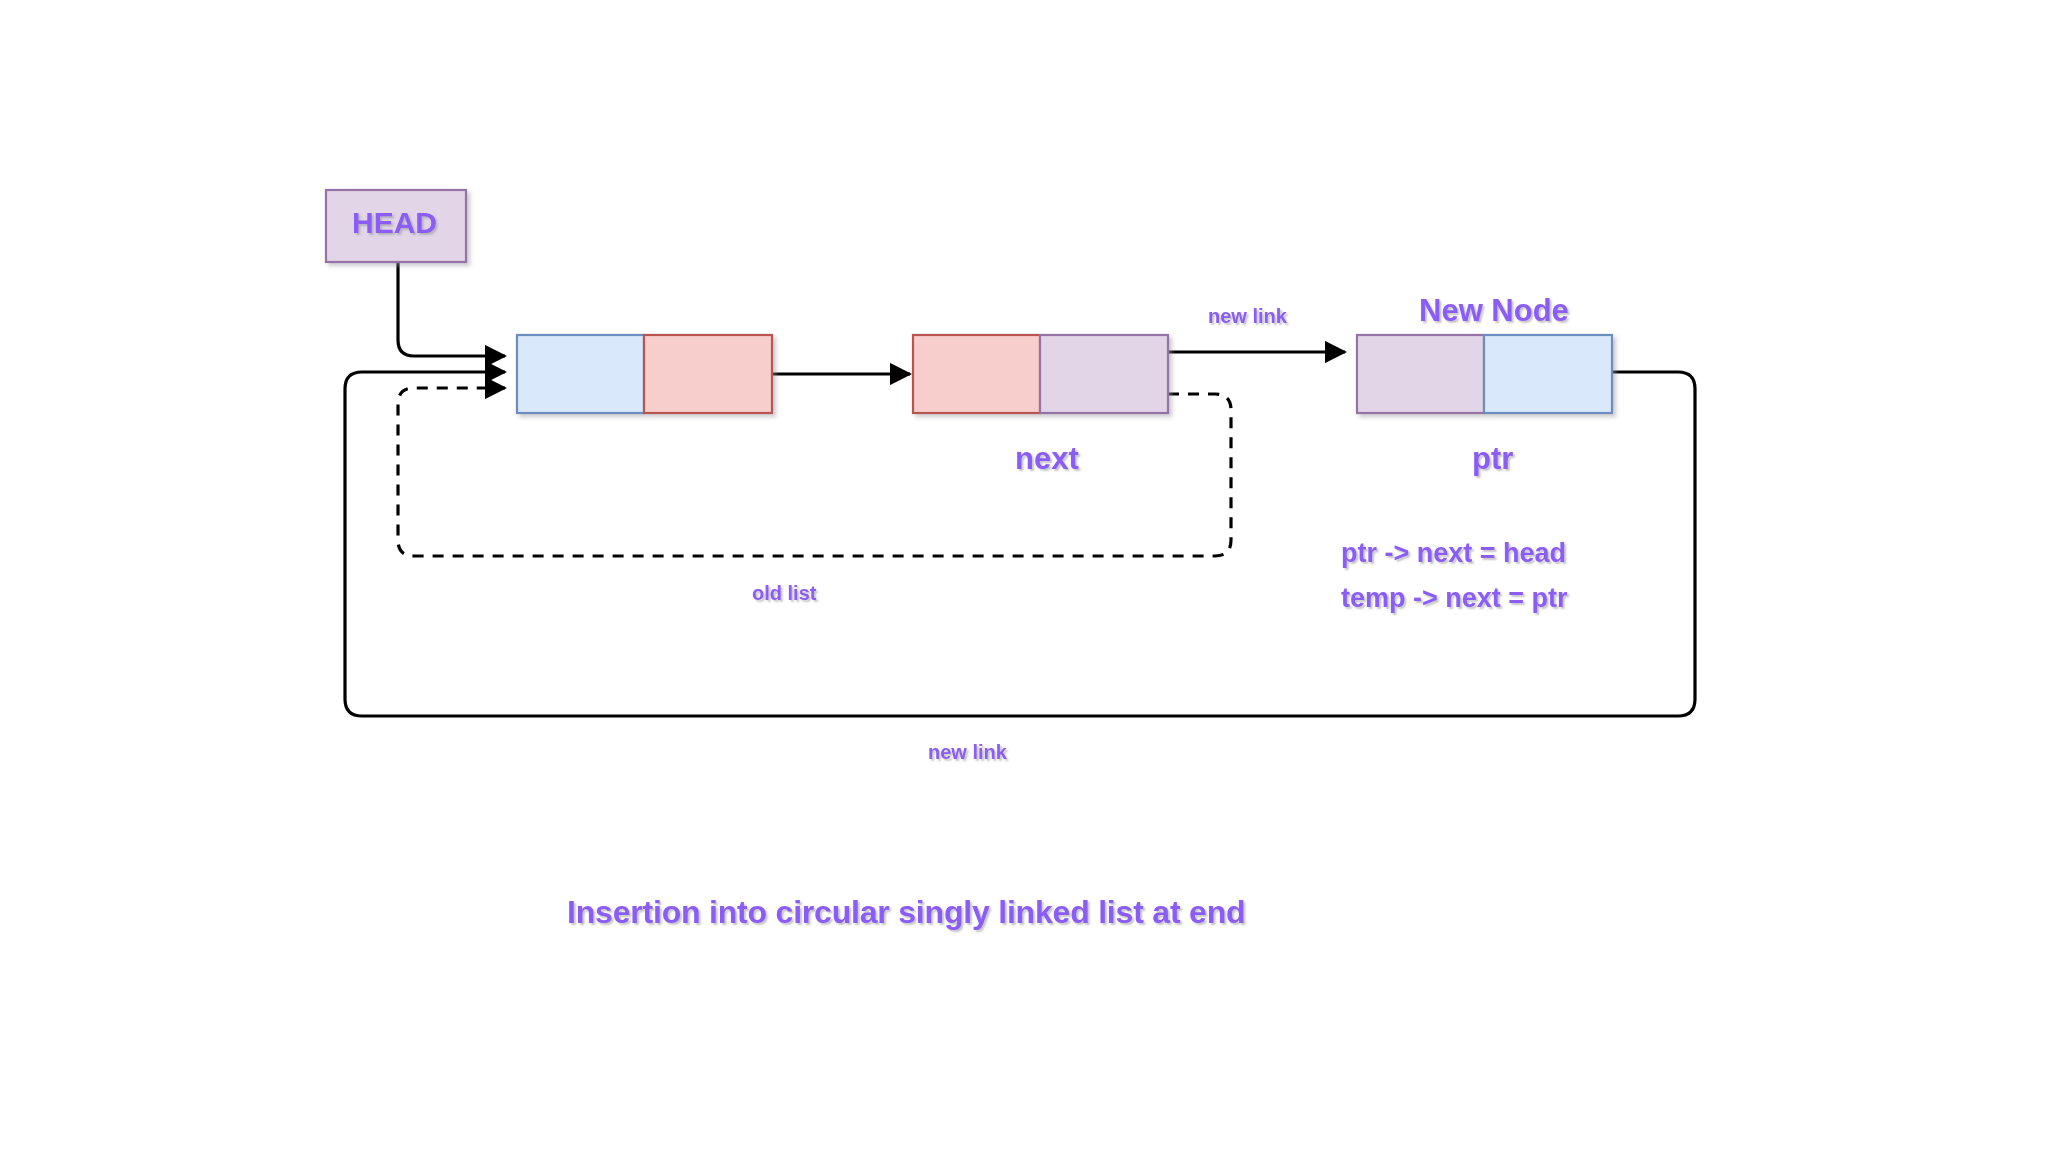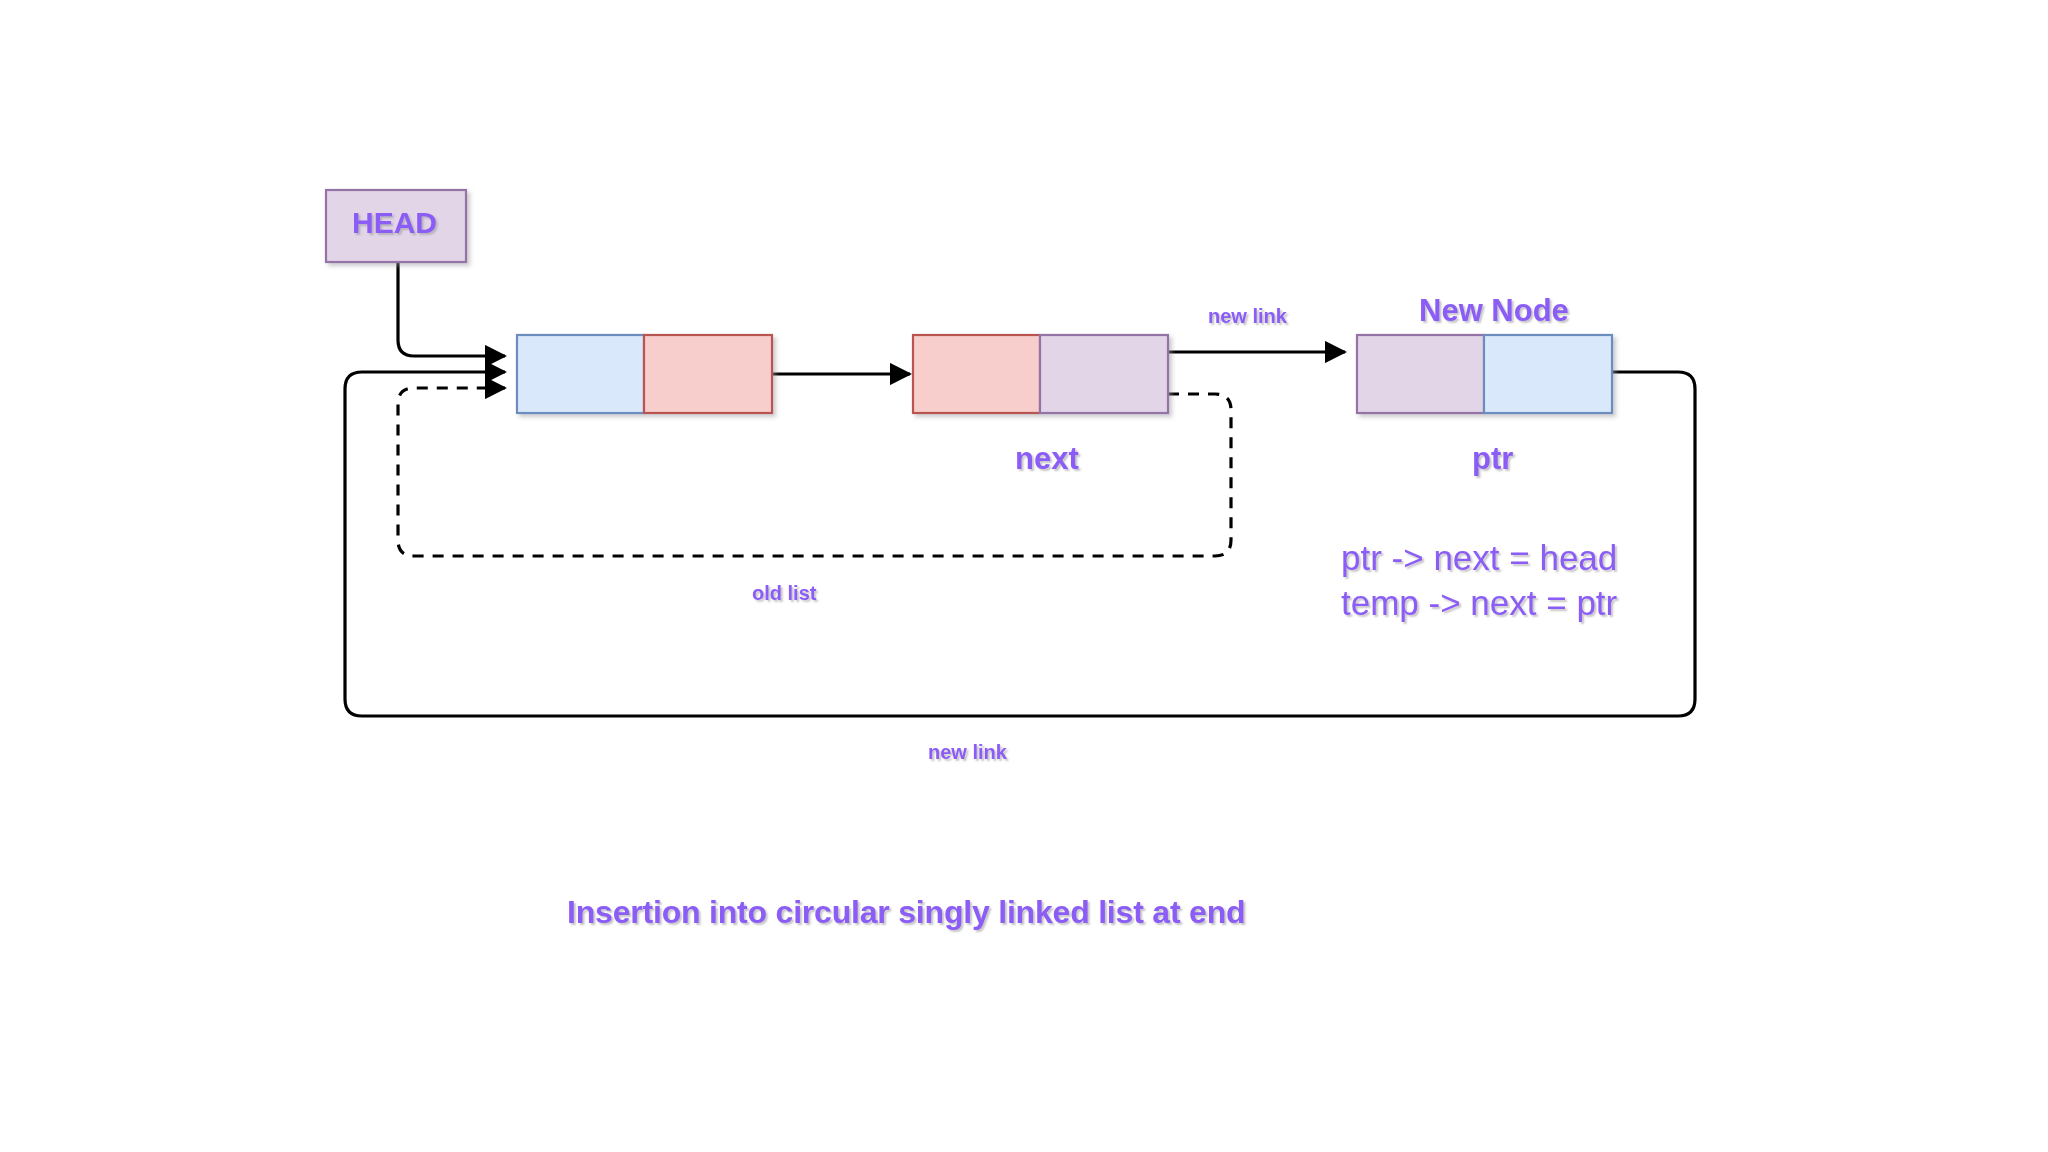--- a/index.html
+++ b/index.html
@@ -42,22 +42,22 @@
   .head-label {
     font-size: 30px;
   }
   .node-label {
     font-size: 31px;
   }
   .link-label {
     font-size: 20px;
   }
   .code-line {
-    font-size: 35px;
-    font-weight: normal;
+    font-size: 27px;
+    font-weight: bold;
   }
   .title-text {
     font-size: 32px;
     letter-spacing: -0.2px;
   }
 </style>
 </head>
 <body>
 
 <div id="canvas">

